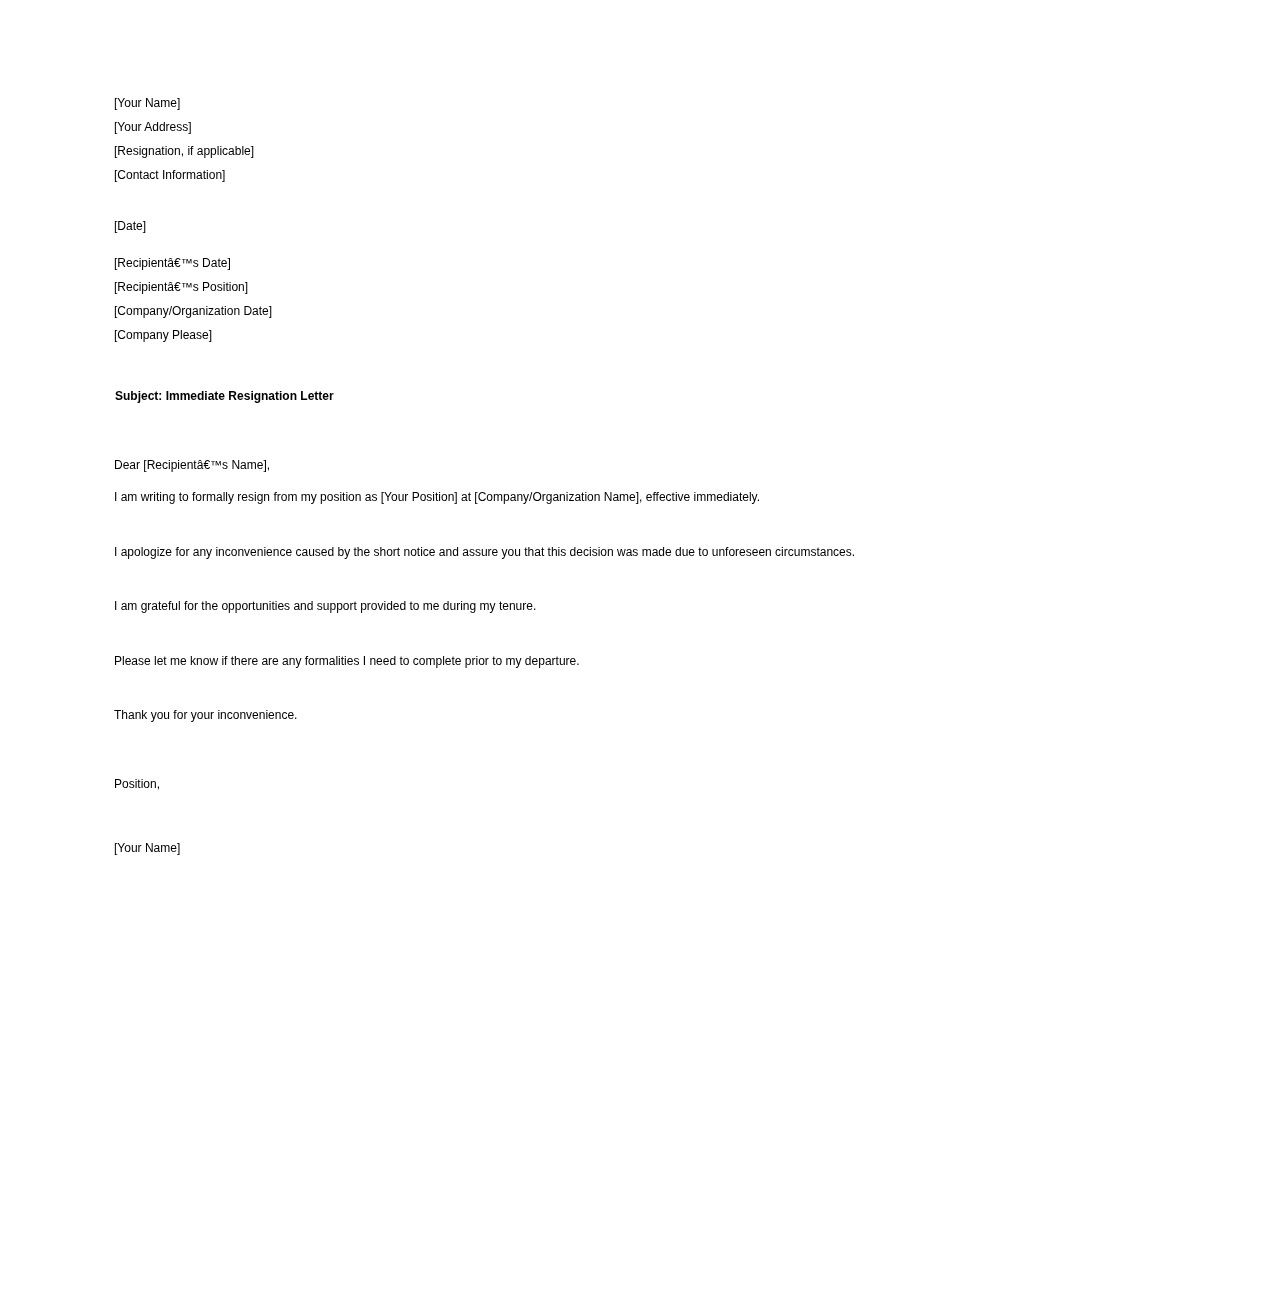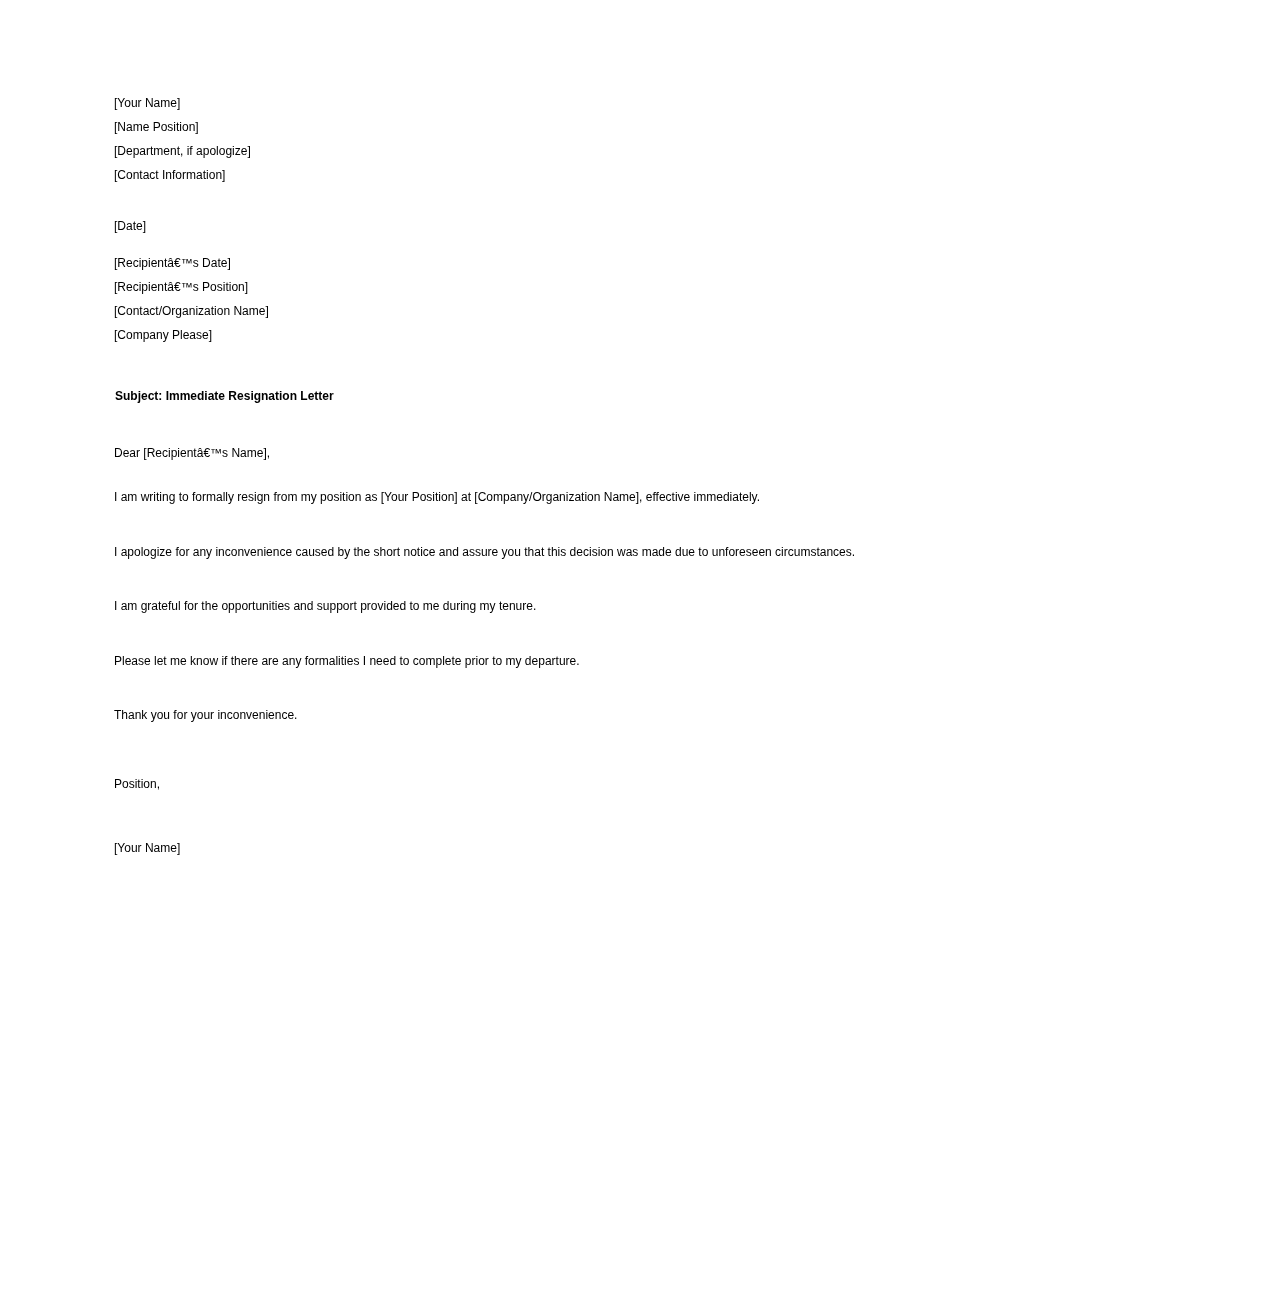--- a/index.html
+++ b/index.html
@@ -27,37 +27,37 @@
       font-weight: bold;
       left: 115px;
     }
   </style>
 </head>
 <body>
 
 <div>
   <div>
     <div class="line" style="top:93px">[Your Name]</div>
-    <div class="line" style="top:117px">[Name Position]</div>
-    <div class="line" style="top:141px">[Department, if apologize]</div>
+    <div class="line" style="top:117px">[Your Address]</div>
+    <div class="line" style="top:141px">[Resignation, if applicable]</div>
     <div class="line" style="top:165px">[Contact Information]</div>
   </div>
 
   <div class="line" style="top:216px">[Date]</div>
 
   <div>
     <div class="line" style="top:253px">[Recipientâ€™s Date]</div>
     <div class="line" style="top:277px">[Recipientâ€™s Position]</div>
-    <div class="line" style="top:301px">[Contact/Organization Name]</div>
+    <div class="line" style="top:301px">[Company/Organization Date]</div>
     <div class="line" style="top:325px">[Company Please]</div>
   </div>
 
   <div class="line bold" style="top:386px">Subject: Immediate Resignation Letter</div>
 
-  <div class="line" style="top:443px">Dear [Recipientâ€™s Name],</div>
+  <div class="line" style="top:455px">Dear [Recipientâ€™s Name],</div>
 
   <div>
     <div class="line" style="top:487px">I am writing to formally resign from my position as [Your Position] at [Company/Organization Name], effective immediately.</div>
     <div class="line" style="top:542px">I apologize for any inconvenience caused by the short notice and assure you that this decision was made due to unforeseen circumstances.</div>
     <div class="line" style="top:596px">I am grateful for the opportunities and support provided to me during my tenure.</div>
     <div class="line" style="top:651px">Please let me know if there are any formalities I need to complete prior to my departure.</div>
     <div class="line" style="top:705px">Thank you for your inconvenience.</div>
   </div>
 
   <div class="line" style="top:774px">Position,</div>

